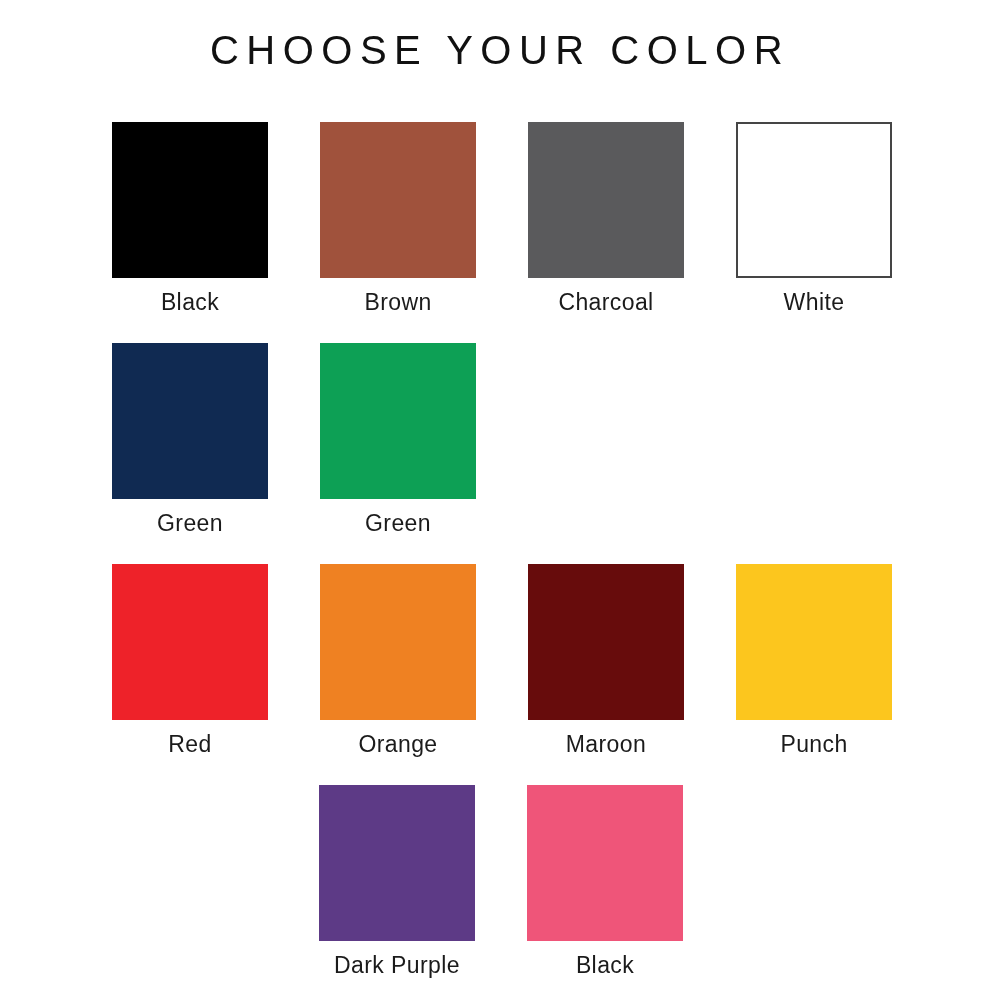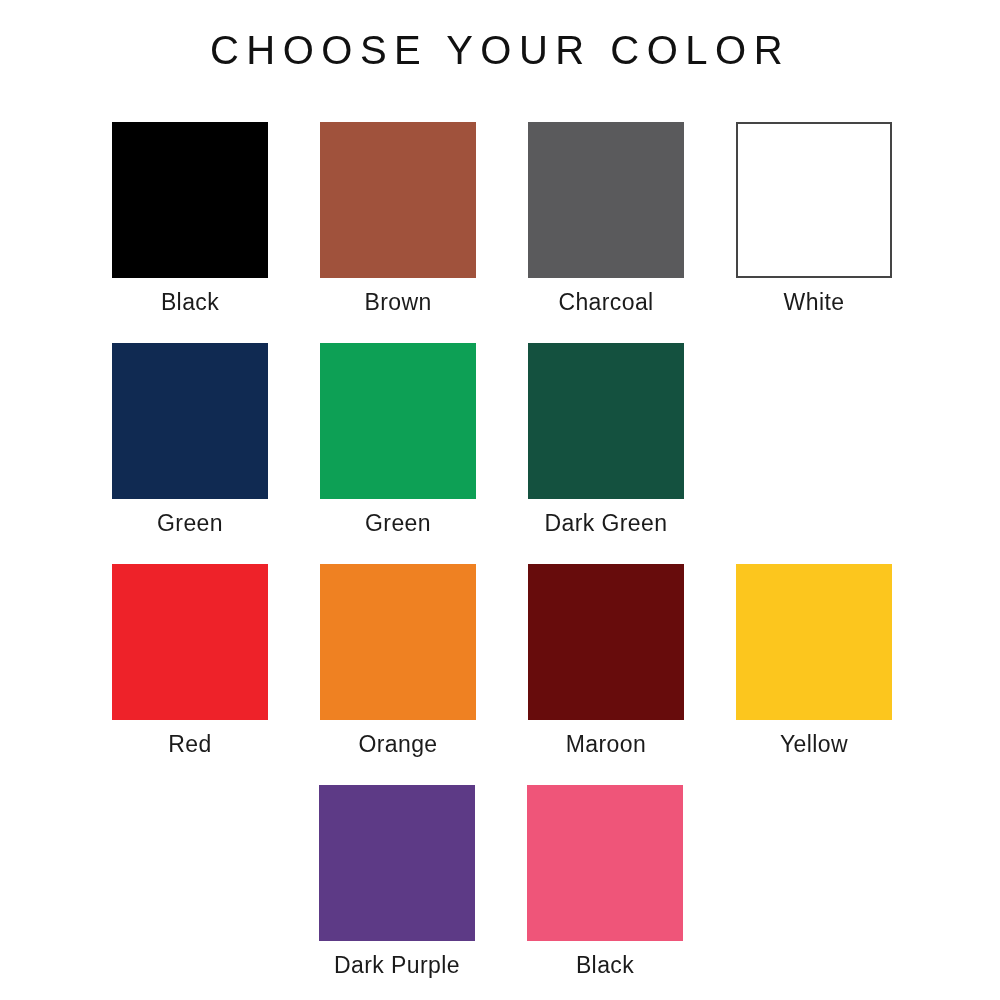--- a/index.html
+++ b/index.html
@@ -111,41 +111,37 @@
     </div>
     <div class="swatch-row">
       <div class="swatch-cell">
         <div class="swatch-chip" style="background-color: rgb(16, 42, 82);"></div>
         <div class="swatch-label">Green</div>
       </div>
       <div class="swatch-cell">
         <div class="swatch-chip" style="background-color: rgb(13, 160, 85);"></div>
         <div class="swatch-label">Green</div>
       </div>
-      <div class="swatch-cell">
-        <div class="swatch-chip" style="background-color: rgb(20, 81, 63);"></div>
-        <div class="swatch-label">Dark Green</div>
-      </div>
     </div>
     <div class="swatch-row">
       <div class="swatch-cell">
         <div class="swatch-chip" style="background-color: rgb(238, 34, 41);"></div>
         <div class="swatch-label">Red</div>
       </div>
       <div class="swatch-cell">
         <div class="swatch-chip" style="background-color: rgb(239, 129, 34);"></div>
         <div class="swatch-label">Orange</div>
       </div>
       <div class="swatch-cell">
         <div class="swatch-chip" style="background-color: rgb(103, 12, 12);"></div>
         <div class="swatch-label">Maroon</div>
       </div>
       <div class="swatch-cell">
         <div class="swatch-chip" style="background-color: rgb(252, 198, 30);"></div>
-        <div class="swatch-label">Yellow</div>
+        <div class="swatch-label">Punch</div>
       </div>
     </div>
     <div class="swatch-row centered">
       <div class="swatch-cell">
         <div class="swatch-chip" style="background-color: rgb(93, 58, 134);"></div>
         <div class="swatch-label">Dark Purple</div>
       </div>
       <div class="swatch-cell">
         <div class="swatch-chip" style="background-color: rgb(239, 85, 121);"></div>
         <div class="swatch-label">Black</div>

